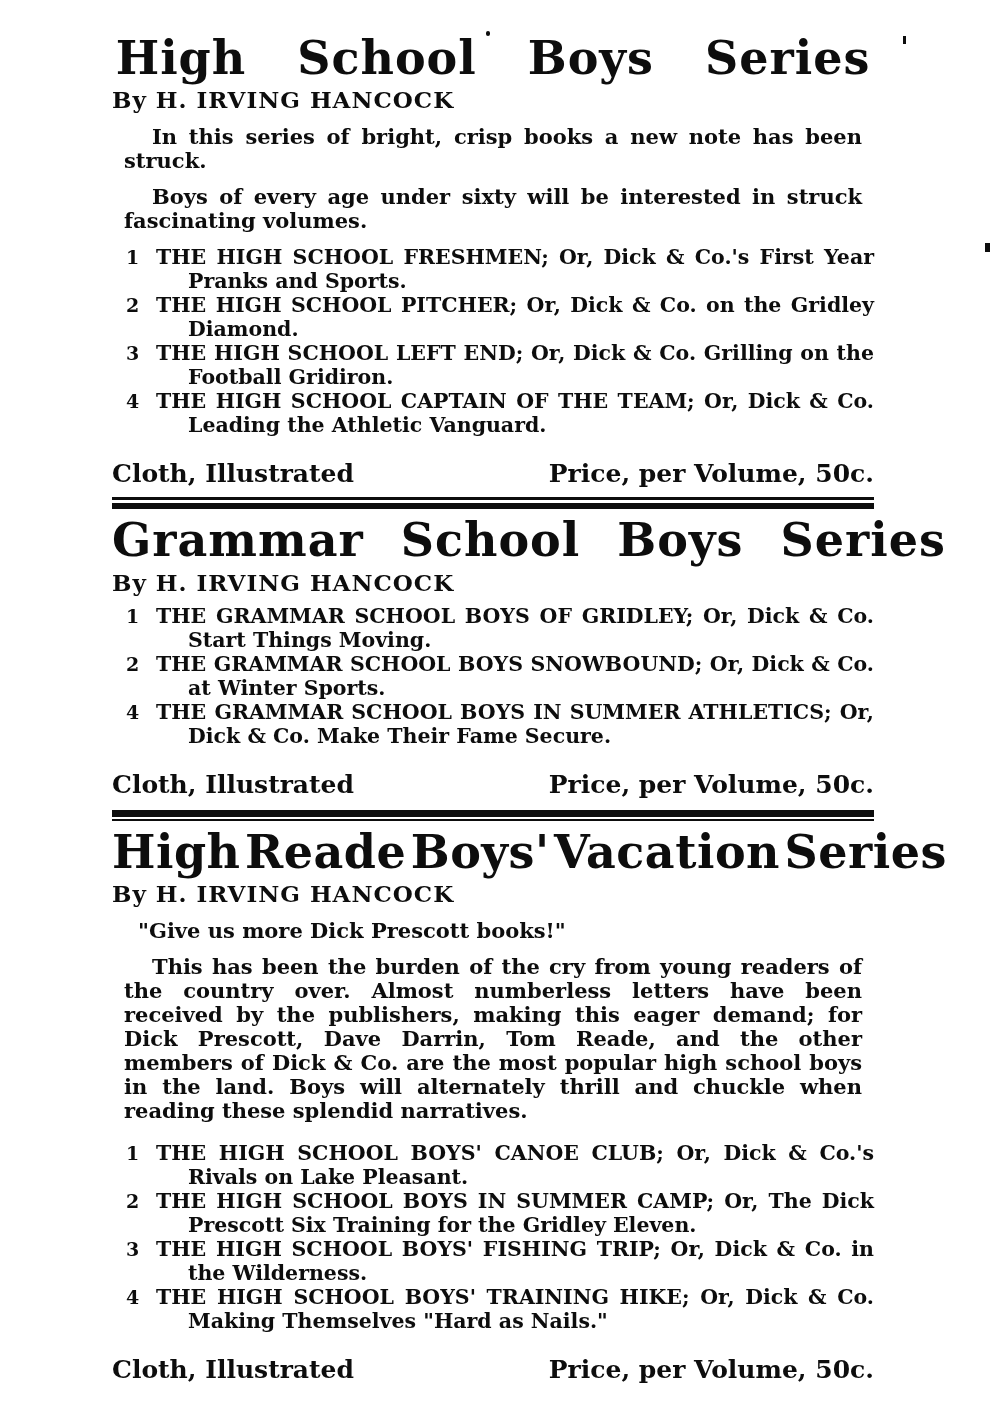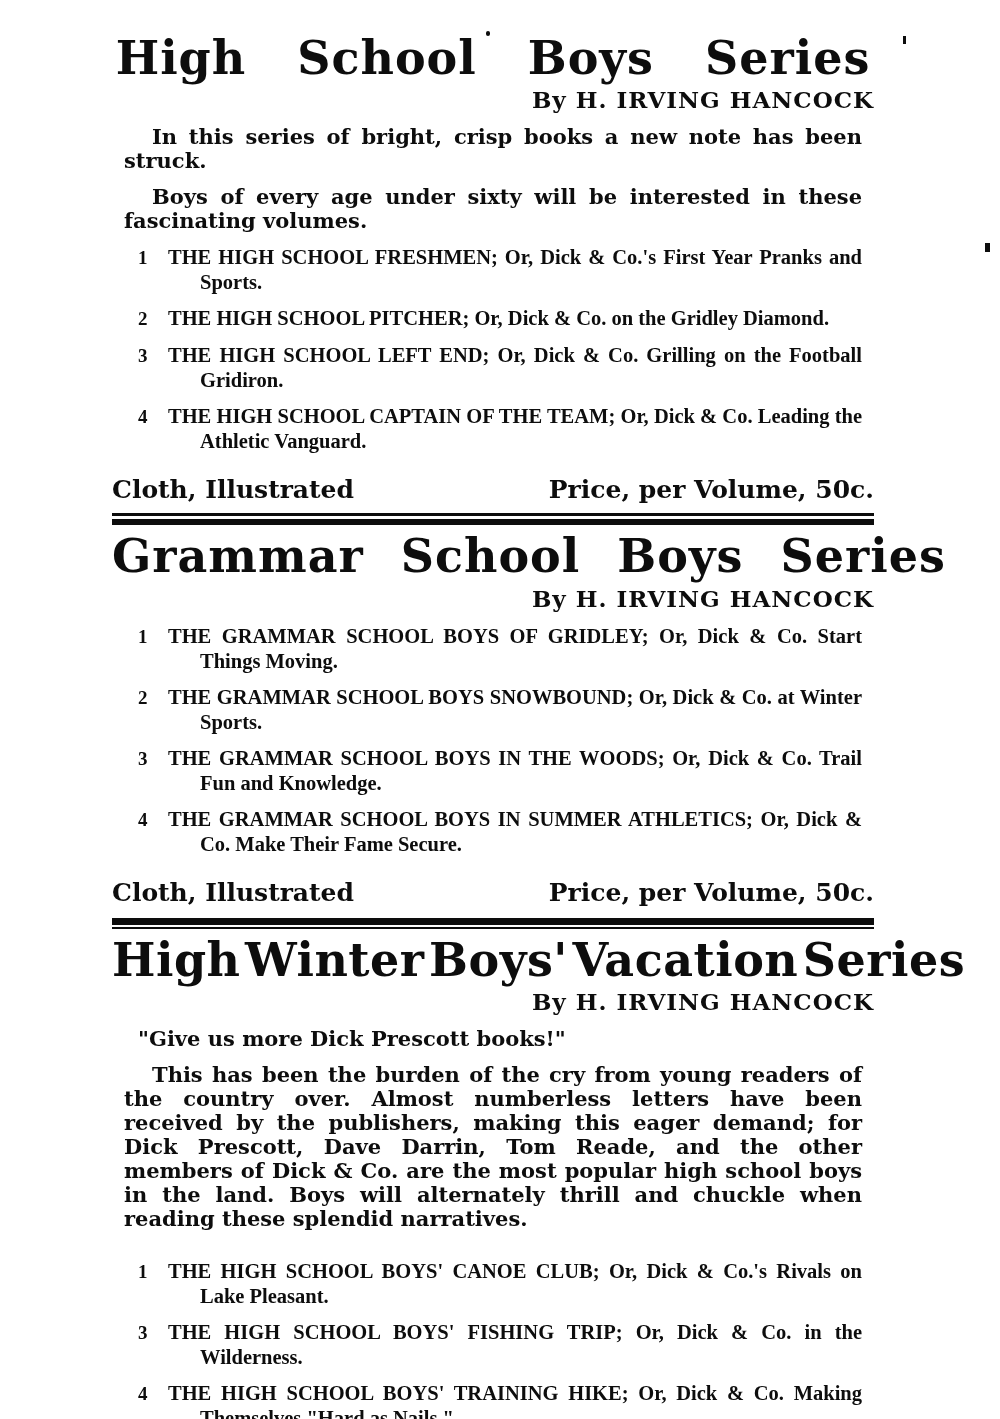--- a/index.html
+++ b/index.html
@@ -29,21 +29,21 @@
     font-size: 46px;
     line-height: 1.05;
     letter-spacing: 1px;
     white-space: nowrap;
   }
   .title-wide   { word-spacing: 34px; }
   .title-medium { word-spacing: 20px; }
   .title-tight  { word-spacing: -12px; letter-spacing: 0.5px; }
   .byline {
     margin: 0 0 8px 0;
-    text-align: right;
+    text-align: left;
     font-size: 23px;
     letter-spacing: 1px;
   }
   .intro p {
     margin: 12px;
     font-size: 21px;
     line-height: 24px;
     text-align: justify;
     text-indent: 28px;
   }
@@ -54,22 +54,21 @@
   .book-list {
     margin: 2px 0 0 0;
   }
   .book-item {
     position: relative;
     font-size: 20.5px;
     line-height: 24px;
     text-align: justify;
     padding-left: 76px;
     text-indent: -62px;
-    margin: 12px;
-    font-family: Liberation Serif, serif;
+    margin: 0;
   }
   .book-num {
     display: inline-block;
     width: 30px;
     text-indent: 0;
     font-size: 19px;
   }
   .series-footer {
     display: flex;
     justify-content: space-between;
@@ -107,21 +106,21 @@
   <span class="ink-speck speck-2"></span>
   <span class="ink-speck speck-3"></span>
 
   <div class="column">
 
     <div class="section">
       <h1 class="series-title title-wide">High School Boys Series</h1>
       <div class="byline">By H. IRVING HANCOCK</div>
       <div class="intro">
         <p>In this series of bright, crisp books a new note has been struck.</p>
-        <p>Boys of every age under sixty will be interested in these fascinating volumes.</p>
+        <p>Boys of every age under sixty will be interested in struck fascinating volumes.</p>
       </div>
       <div class="book-list">
         <p class="book-item"><span class="book-num">1</span><span>THE HIGH SCHOOL FRESHMEN; Or, Dick &amp; Co.'s First Year Pranks and Sports.</span></p>
         <p class="book-item"><span class="book-num">2</span><span>THE HIGH SCHOOL PITCHER; Or, Dick &amp; Co. on the Gridley Diamond.</span></p>
         <p class="book-item"><span class="book-num">3</span><span>THE HIGH SCHOOL LEFT END; Or, Dick &amp; Co. Grilling on the Football Gridiron.</span></p>
         <p class="book-item"><span class="book-num">4</span><span>THE HIGH SCHOOL CAPTAIN OF THE TEAM; Or, Dick &amp; Co. Leading the Athletic Vanguard.</span></p>
       </div>
       <div class="series-footer">
         <span>Cloth, Illustrated</span>
         <span>Price, per Volume, 50c.</span>
@@ -129,41 +128,41 @@
     </div>
 
     <div class="rule-double"></div>
 
     <div class="section">
       <h1 class="series-title title-medium">Grammar School Boys Series</h1>
       <div class="byline">By H. IRVING HANCOCK</div>
       <div class="book-list">
         <p class="book-item"><span class="book-num">1</span><span>THE GRAMMAR SCHOOL BOYS OF GRIDLEY; Or, Dick &amp; Co. Start Things Moving.</span></p>
         <p class="book-item"><span class="book-num">2</span><span>THE GRAMMAR SCHOOL BOYS SNOWBOUND; Or, Dick &amp; Co. at Winter Sports.</span></p>
-        <p class="book-item"><span class="book-num">3</span><span>THE GRAMMAR SCHOOL BOYS IN THE WOODS; Or, Dick &amp; Co. Trail Fun and Knowledge.</span></p>
         <p class="book-item"><span class="book-num">4</span><span>THE GRAMMAR SCHOOL BOYS IN SUMMER ATHLETICS; Or, Dick &amp; Co. Make Their Fame Secure.</span></p>
       </div>
       <div class="series-footer">
         <span>Cloth, Illustrated</span>
         <span>Price, per Volume, 50c.</span>
       </div>
     </div>
 
     <div class="rule-thick"></div>
 
     <div class="section">
-      <h1 class="series-title title-tight">High Winter Boys' Vacation Series</h1>
+      <h1 class="series-title title-tight">High Reade Boys' Vacation Series</h1>
       <div class="byline">By H. IRVING HANCOCK</div>
       <div class="intro">
         <p class="quote-line">"Give us more Dick Prescott books!"</p>
         <p>This has been the burden of the cry from young readers of the country over.  Almost numberless letters have been received by the publishers, making this eager demand; for Dick Prescott, Dave Darrin, Tom Reade, and the other members of Dick &amp; Co. are the most popular high school boys in the land.  Boys will alternately thrill and chuckle when reading these splendid narratives.</p>
       </div>
       <div class="spacer-sm"></div>
       <div class="book-list">
         <p class="book-item"><span class="book-num">1</span><span>THE HIGH SCHOOL BOYS' CANOE CLUB; Or, Dick &amp; Co.'s Rivals on Lake Pleasant.</span></p>
+        <p class="book-item"><span class="book-num">2</span><span>THE HIGH SCHOOL BOYS IN SUMMER CAMP; Or, The Dick Prescott Six Training for the Gridley Eleven.</span></p>
         <p class="book-item"><span class="book-num">3</span><span>THE HIGH SCHOOL BOYS' FISHING TRIP; Or, Dick &amp; Co. in the Wilderness.</span></p>
         <p class="book-item"><span class="book-num">4</span><span>THE HIGH SCHOOL BOYS' TRAINING HIKE; Or, Dick &amp; Co. Making Themselves "Hard as Nails."</span></p>
       </div>
       <div class="series-footer">
         <span>Cloth, Illustrated</span>
         <span>Price, per Volume, 50c.</span>
       </div>
     </div>
 
   </div>

